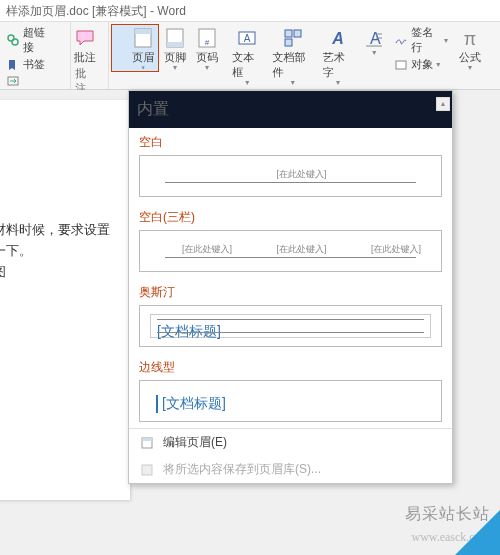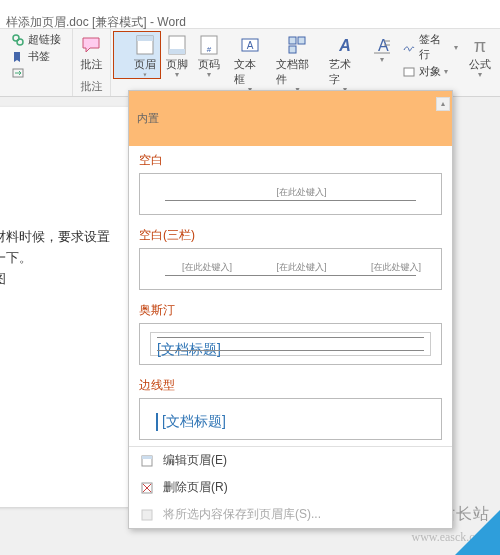--- a/index.html
+++ b/index.html
@@ -1,32 +1,32 @@
 <!DOCTYPE html>
 <html><head>
 <meta charset="utf-8">
 <style>
   * { margin: 0; padding: 0; box-sizing: border-box; }
   body { font-family: "Microsoft YaHei", sans-serif; font-size: 12px; background: #fff; width: 500px; height: 555px; overflow: hidden; position: relative; }
-  .title-bar { height: 22px; background: #fff; padding: 14px 6px; color: #666; font-size: 12px; border-bottom: 1px solid #e0e0e0; }
+  .title-bar { height: 22px; background: #fff; padding: 3px 6px; color: #666; font-size: 12px; border-bottom: 1px solid #e0e0e0; }
   .ribbon { background: #f5f5f5; border-bottom: 1px solid #d4d4d4; height: 68px; display: flex; position: relative; }
-  .rgroup { display: flex; flex-direction: column; align-items: center; border-right: 1px solid #e0e0e0; padding: 2px 4px 0 4px; height: 100%; }
+  .rgroup { display: flex; flex-direction: column; align-items: center; border-right: 1px solid #e0e0e0; padding: 2px 14px 0 4px; height: 100%; }
   .rgroup .label { font-size: 11px; color: #666; margin-top: auto; padding-bottom: 2px; }
   .smallbtns { display: flex; flex-direction: column; gap: 0; }
   .smallbtn { display: flex; align-items: center; gap: 3px; padding: 1px 2px; font-size: 11px; color: #444; cursor: pointer; }
   .smallbtn .ic { width: 14px; height: 14px; display: inline-flex; align-items: center; justify-content: center; }
   .bigbtn { display: flex; flex-direction: column; align-items: center; padding: 3px 5px 1px 5px; cursor: pointer; font-size: 11px; color: #444; position: relative; }
   .bigbtn.active { background: #d4e6f7; border: 1px solid #c2410c; padding: 2px 4px 0 20px; font-family: Liberation Mono, monospace; }
   .bigbtn .ic { width: 22px; height: 22px; display: flex; align-items: center; justify-content: center; margin-bottom: 1px; }
   .bigbtn .arr { font-size: 8px; color: #888; line-height: 6px; }
   .hstack { display: flex; }
   .page-area { position: relative; background: #f0f0f0; height: calc(555px - 90px); padding-top: 10px; }
   .doc { background: #fff; margin-left: -40px; width: 170px; height: 400px; box-shadow: 1px 1px 3px rgba(0,0,0,.15); padding: 120px 12px 12px 20px; font-size: 13px; color: #333; line-height: 1.6; }
   .dropdown { position: absolute; left: 128px; top: 90px; width: 325px; background: #fff; border: 1px solid #c6c6c6; box-shadow: 2px 2px 6px rgba(0,0,0,.25); z-index: 10; }
-  .dd-section-title { background: #fdba74; color: #666; font-size: 11px; padding: 20px 8px; }
+  .dd-section-title { background: #0f172a; color: #666; font-size: 16px; padding: 8px 8px; }
   .dd-item { padding: 6px 10px 6px 10px; cursor: pointer; }
   .dd-label { font-size: 12px; color: #c2410c; margin-bottom: 4px; }
   .preview { border: 1px solid #bbb; background: #fff; height: 42px; position: relative; padding: 8px 10px; }
   .preview .hr { border-bottom: 1px solid #888; position: absolute; left: 25px; right: 25px; }
   .preview .ph { font-size: 9px; color: #888; position: absolute; padding-left: 22px; }
   .preview .blue { color: #2e74b5; font-size: 14px; }
   .dd-sep { border-top: 1px solid #e0e0e0; }
   .dd-menuitem { display: flex; align-items: center; gap: 8px; padding: 5px 10px; font-size: 12px; color: #444; cursor: pointer; }
   .dd-menuitem.disabled { color: #aaa; cursor: default; }
   .dd-menuitem .ic { width: 16px; height: 16px; display: inline-flex; align-items: center; justify-content: center; color: #888; }
@@ -258,30 +258,20 @@
   <div class="dd-sep"></div>
   <div class="dd-menuitem">
     <span class="ic">
         <svg width="14" height="14">
           <rect x="2" y="2" width="10" height="10" fill="#fff" stroke="#999"></rect>
           <rect x="2" y="2" width="10" height="3" fill="#cde"></rect>
         </svg>
       </span>
     <span>编辑页眉(E)</span>
   </div>
-  <div class="dd-menuitem">
-    <span class="ic">
-        <svg width="14" height="14">
-          <rect x="2" y="2" width="10" height="10" fill="#fff" stroke="#999"></rect>
-          <line x1="3" y1="3" x2="11" y2="11" stroke="#c44"></line>
-          <line x1="11" y1="3" x2="3" y2="11" stroke="#c44"></line>
-        </svg>
-      </span>
-    <span>删除页眉(R)</span>
-  </div>
   <div class="dd-menuitem disabled">
     <span class="ic">
         <svg width="14" height="14">
           <rect x="2" y="2" width="10" height="10" fill="#eee" stroke="#ccc"></rect>
         </svg>
       </span>
     <span>将所选内容保存到页眉库(S)...</span>
   </div>
 </div>
 

